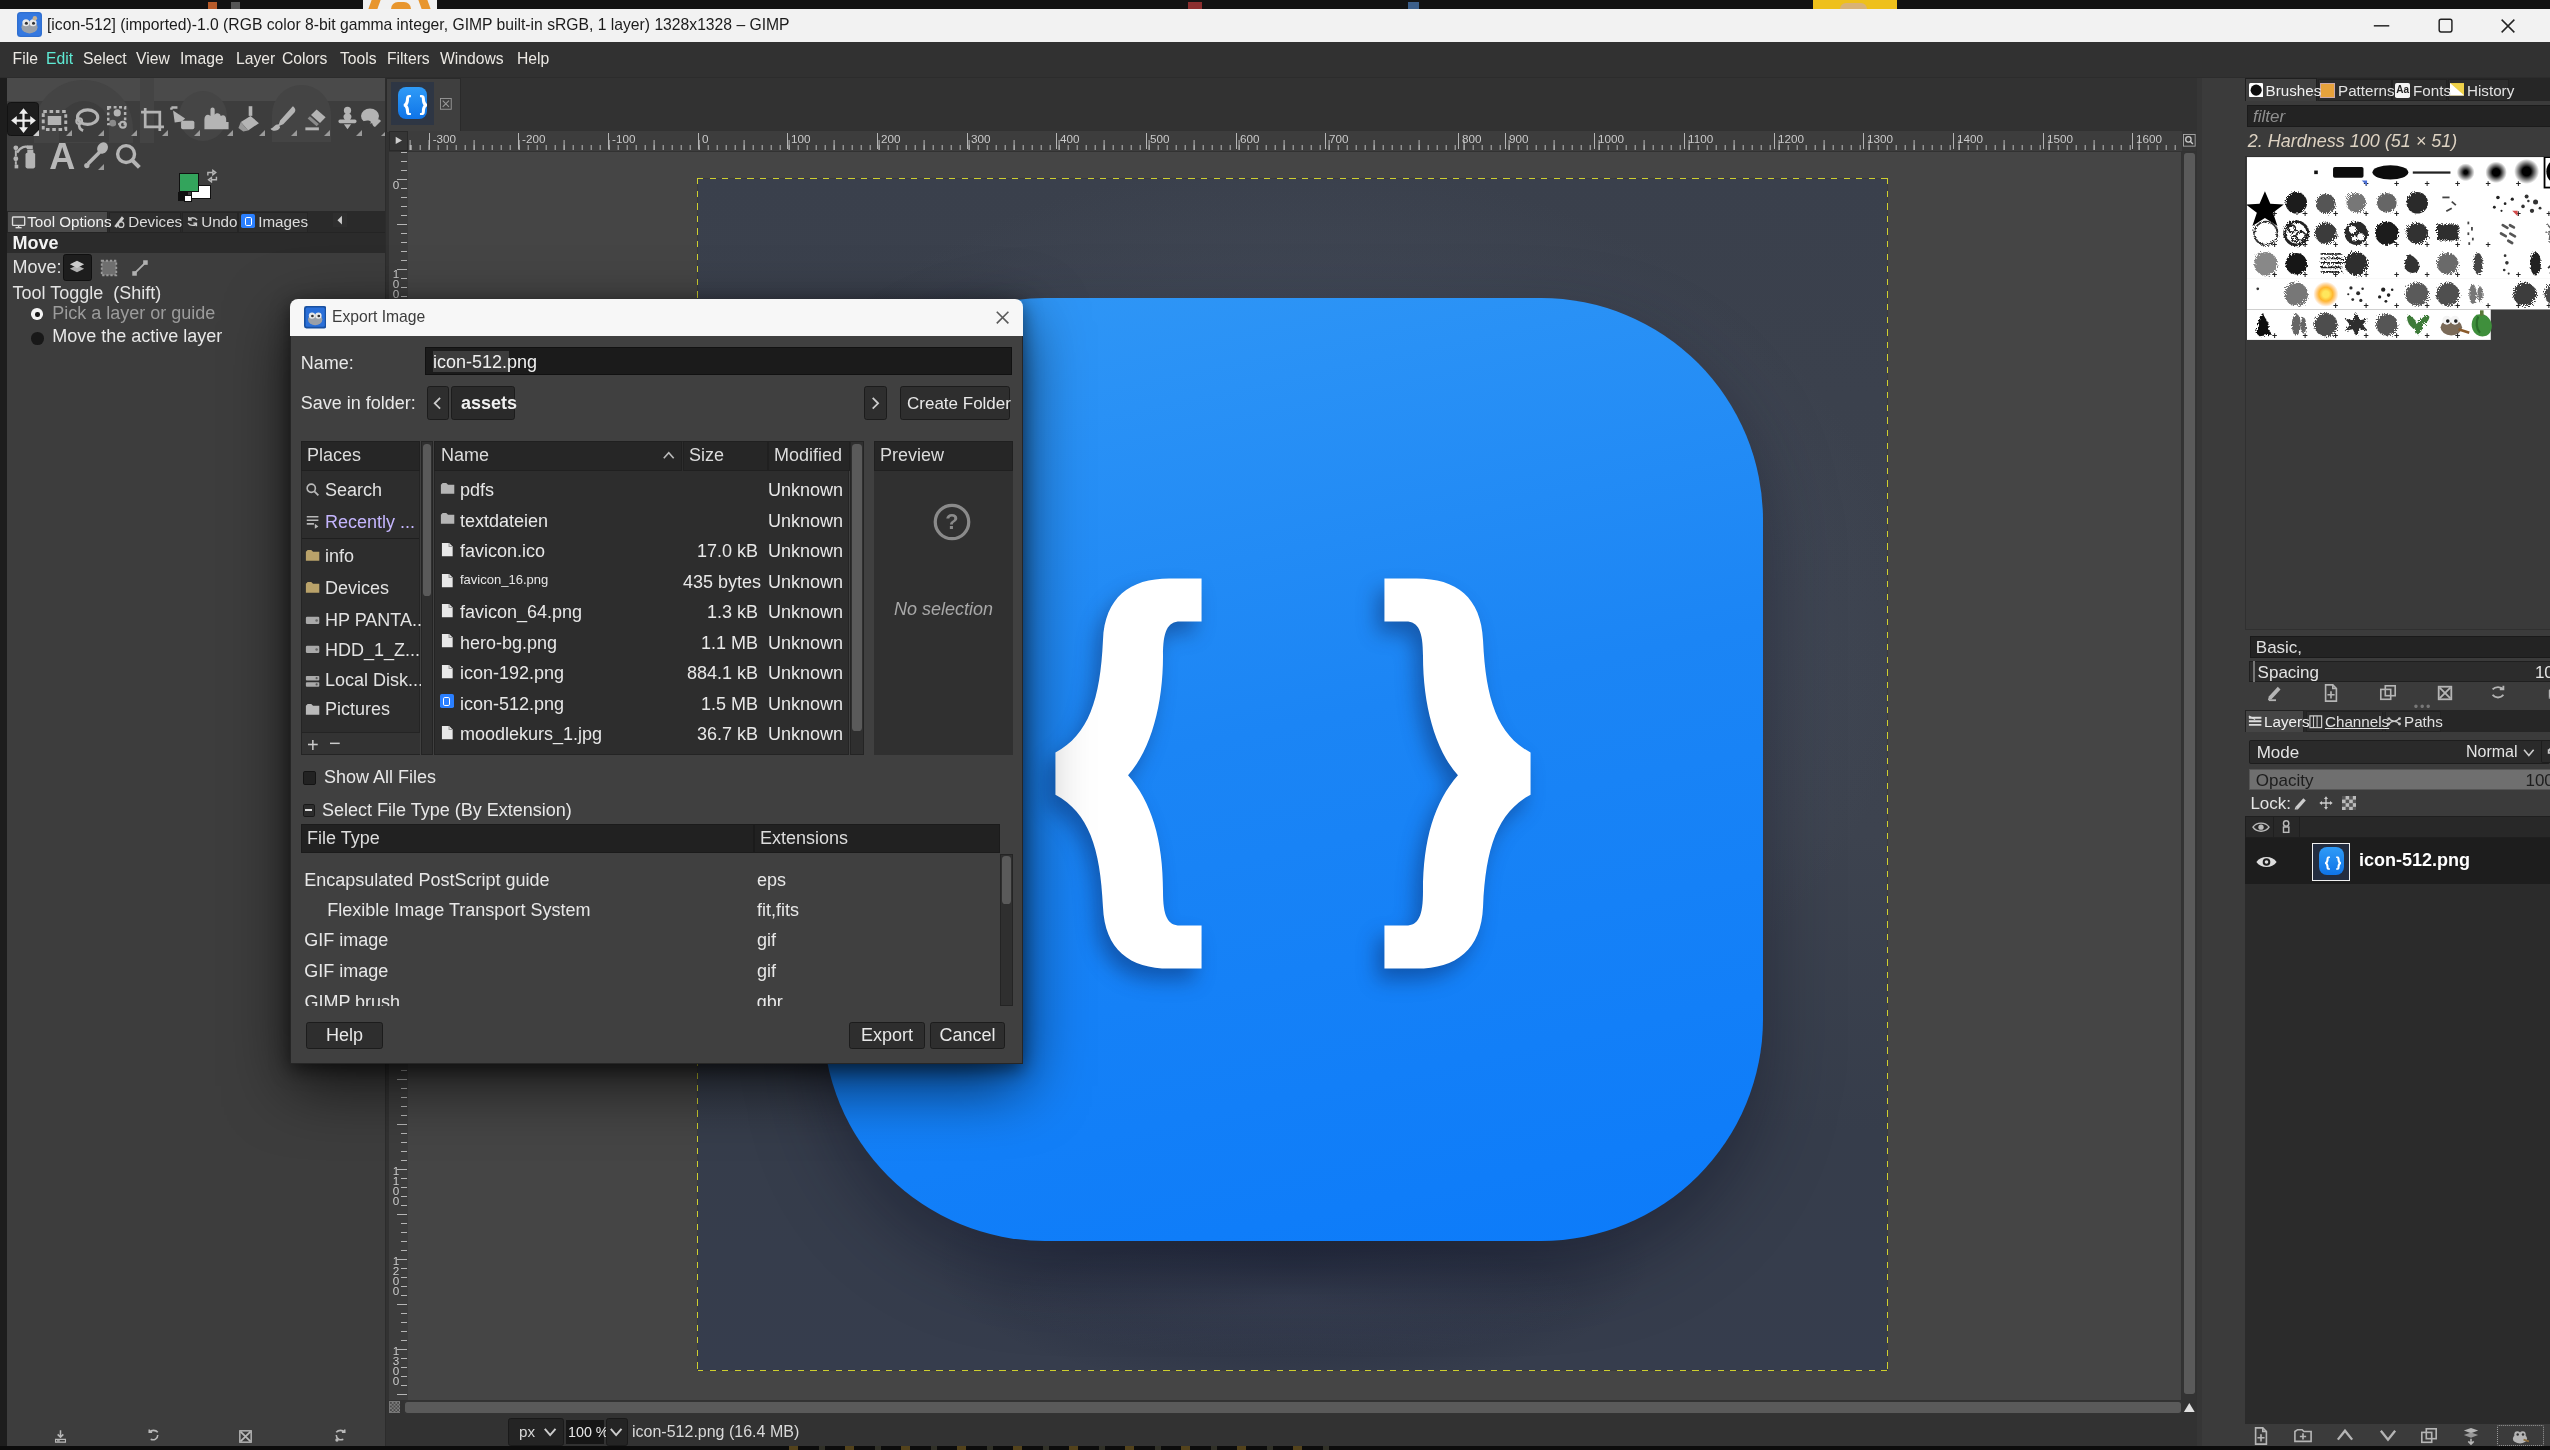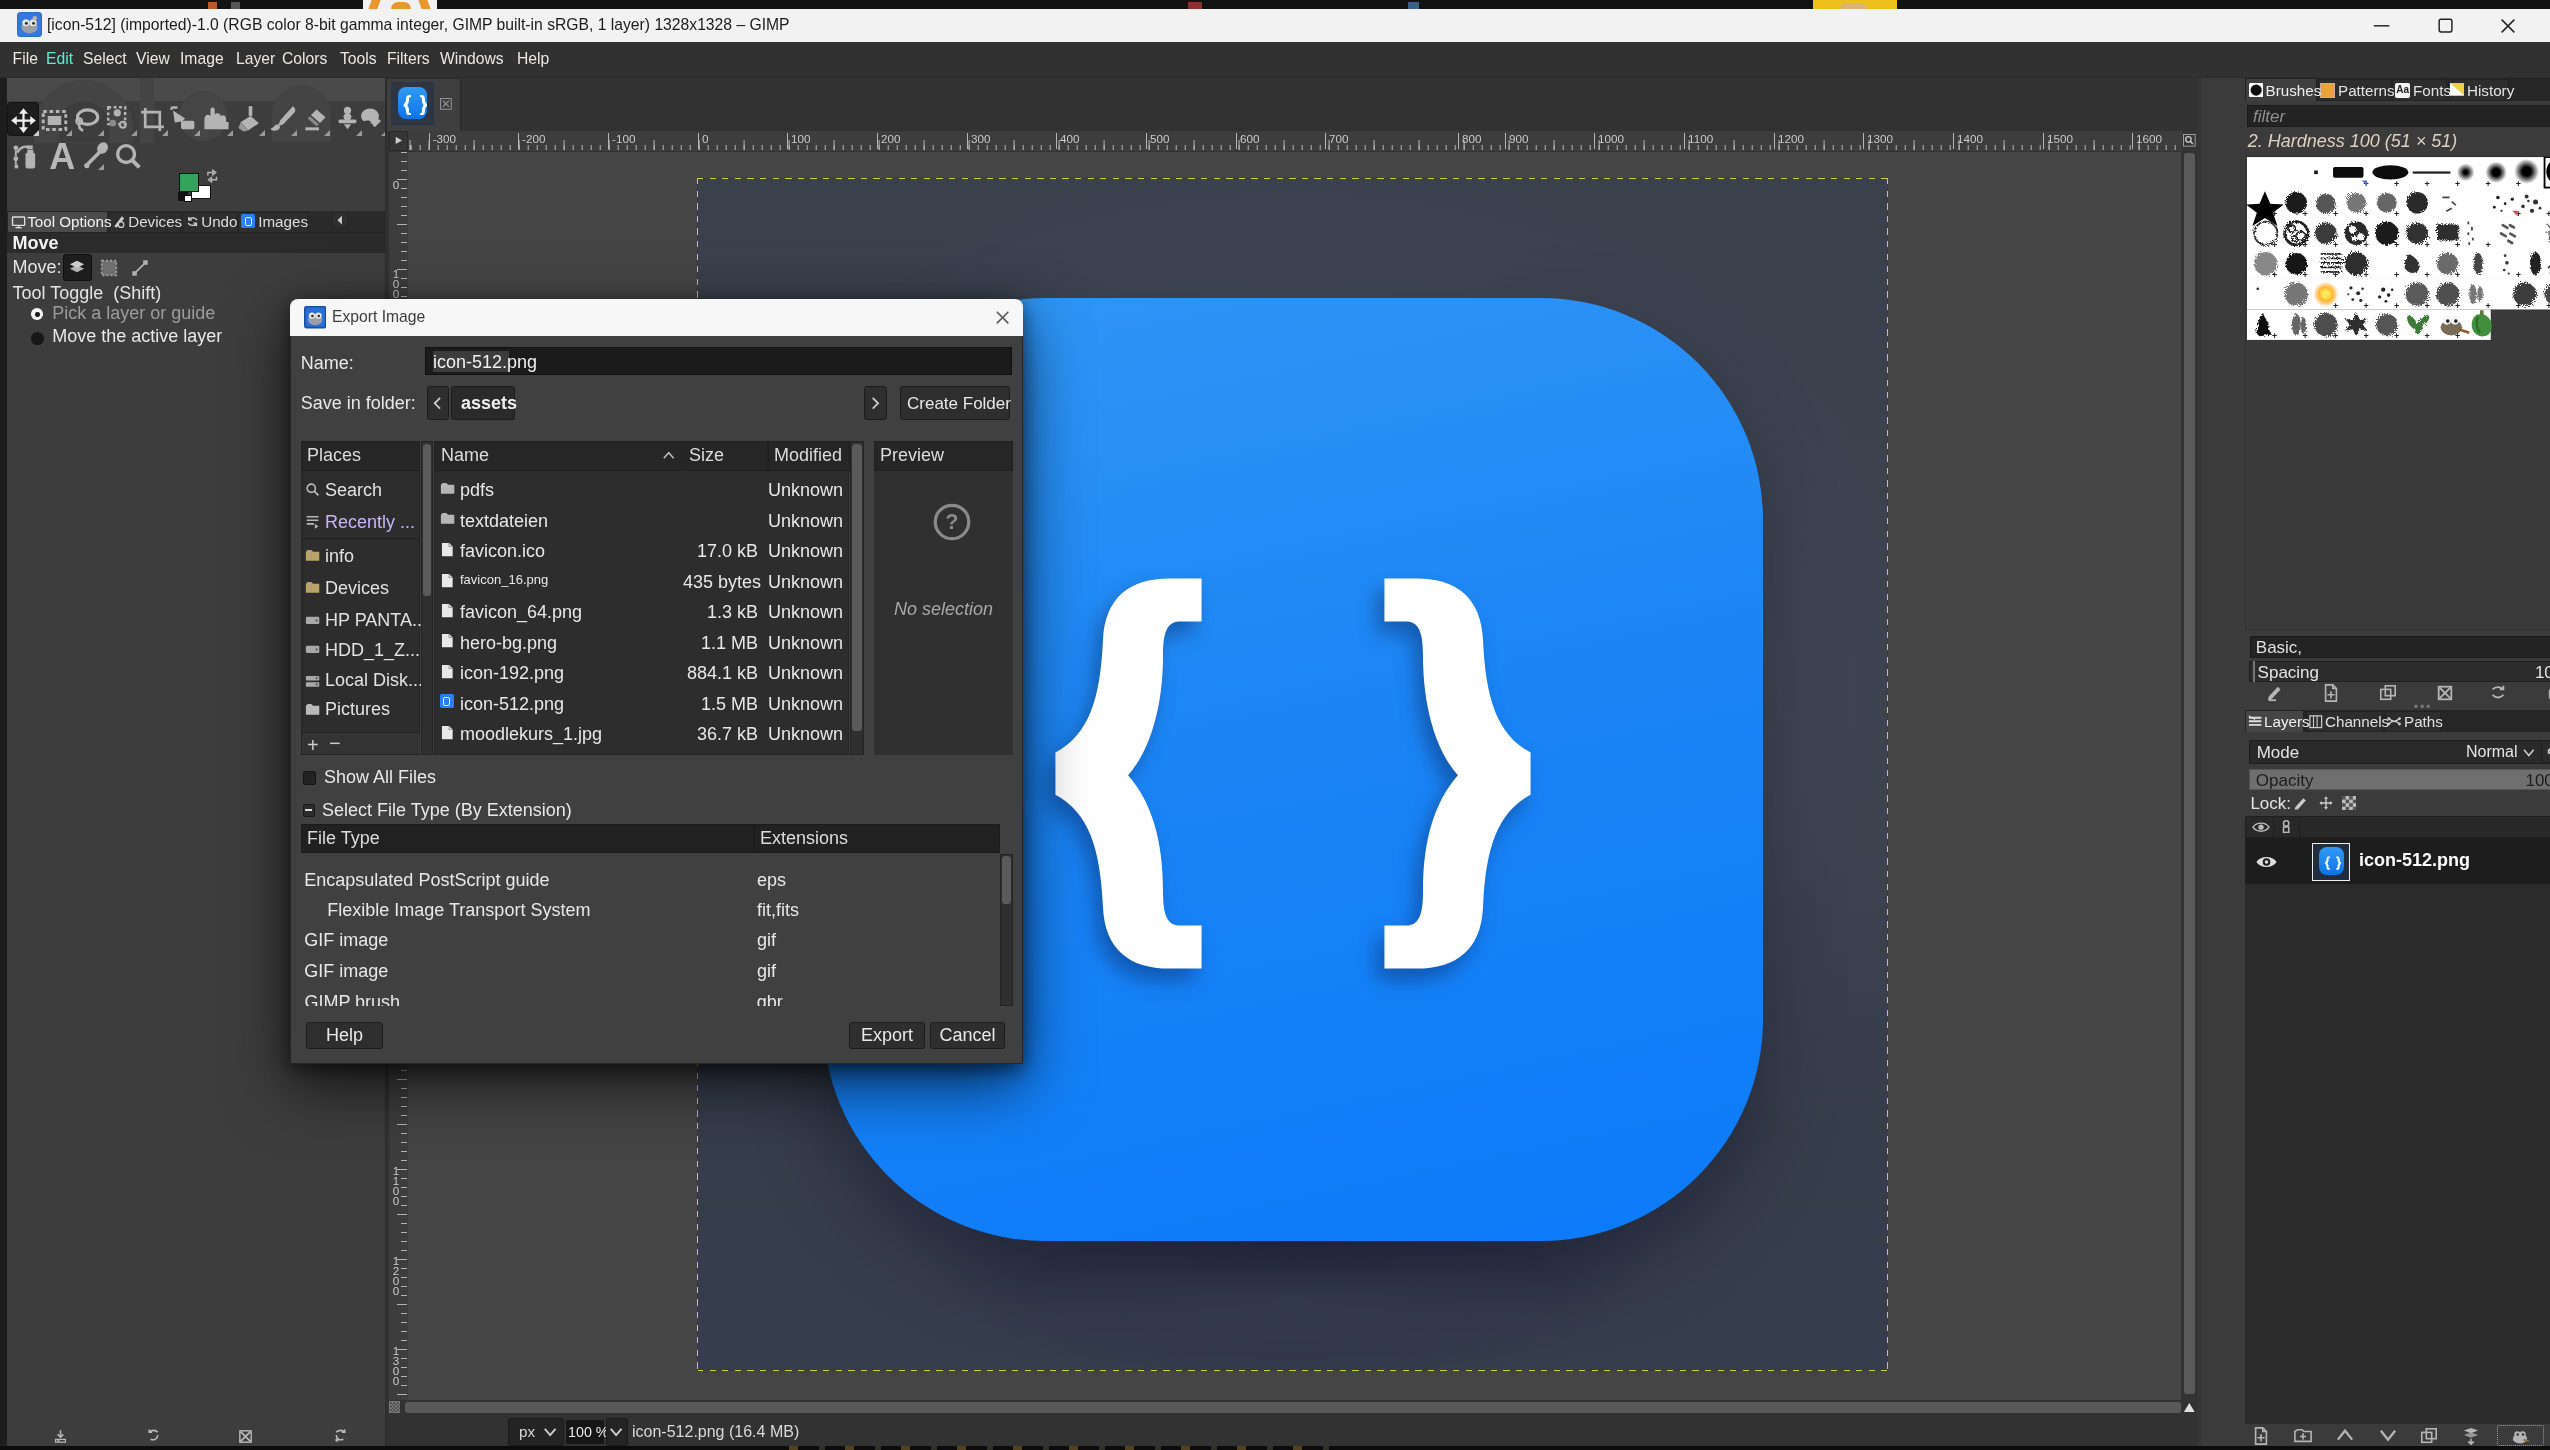--- a/index.html
+++ b/index.html
@@ -698,21 +698,21 @@
     <svg class="abs" style="left:2.7px;top:637px;" width="14.3" height="12.6" viewBox="0 0 16 14">
         <path d="M1 3 H15 M1 7 H15 M1 11 H15" stroke="#ddd" stroke-width="2.2"></path>
         <path d="M1 1 L8 5" stroke="#ddd" stroke-width="1.4"></path>
       </svg>
     <div class="abs" style="left:19px;top:635px;font-size:15.2px;color:#f0f0f0;z-index:5;">Layers</div>
     <div class="abs" style="left:61px;top:633px;width:77px;height:20.6px;background:#2d2d2d;border:0.9px solid #222;"></div>
     <svg class="abs" style="left:64px;top:637px;" width="13.5" height="13.5" viewBox="0 0 15 15">
         <rect x="1" y="1" width="13" height="13" fill="none" stroke="#ccc" stroke-width="1.4"></rect>
         <path d="M5 1 V14 M9 1 V14" stroke="#ccc" stroke-width="1.2"></path>
       </svg>
-    <div class="abs" style="left:80px;top:635px;font-size:15.2px;color:#e0e0e0;z-index:5;">Channels</div>
+    <div class="abs" style="left:80px;top:635px;font-size:15.2px;color:#e0e0e0;z-index:5;text-decoration:underline;">Channels</div>
     <div class="abs" style="left:140px;top:633px;width:56px;height:20.6px;background:#2d2d2d;border:0.9px solid #222;"></div>
     <svg class="abs" style="left:142px;top:637px;" width="14.3" height="12.6" viewBox="0 0 16 14">
         <path d="M2 4 C6 8 10 8 14 4 M2 10 C6 6 10 6 14 10" fill="none" stroke="#ccc" stroke-width="1.6"></path>
         <circle cx="2" cy="4" r="1.6" fill="#ccc"></circle>
         <circle cx="14" cy="4" r="1.6" fill="#ccc"></circle>
         <circle cx="2" cy="10" r="1.6" fill="#ccc"></circle>
         <circle cx="14" cy="10" r="1.6" fill="#ccc"></circle>
       </svg>
     <div class="abs" style="left:159px;top:635px;font-size:15.2px;color:#e0e0e0;z-index:5;">Paths</div>
     <svg class="abs" style="left:323px;top:637px;" width="13.5" height="13.5" viewBox="0 0 16 16">

